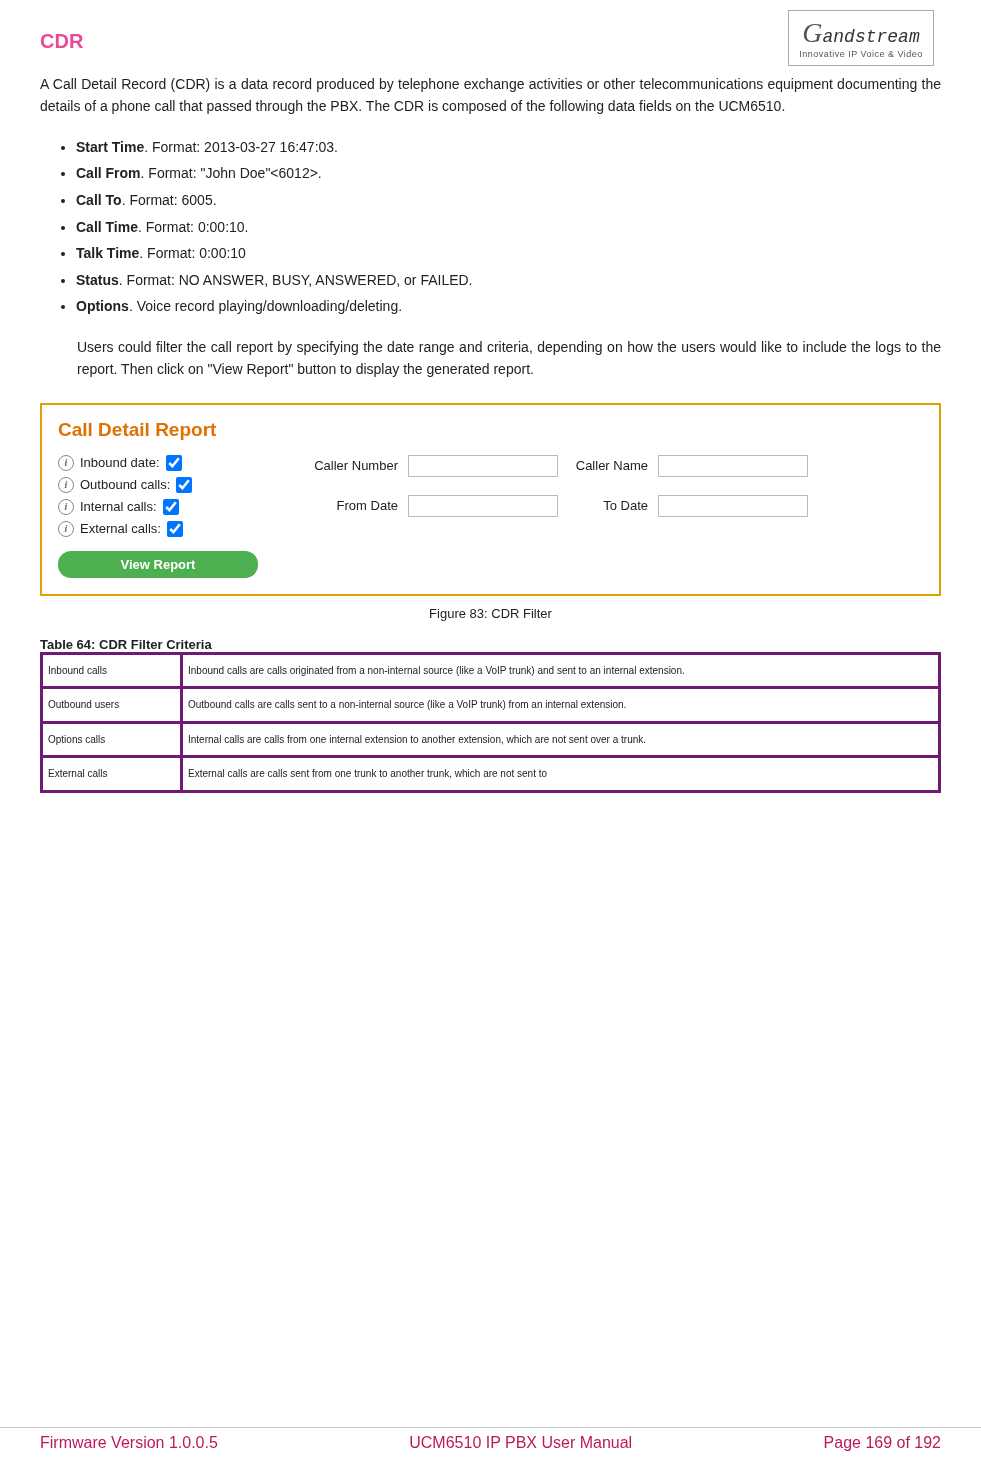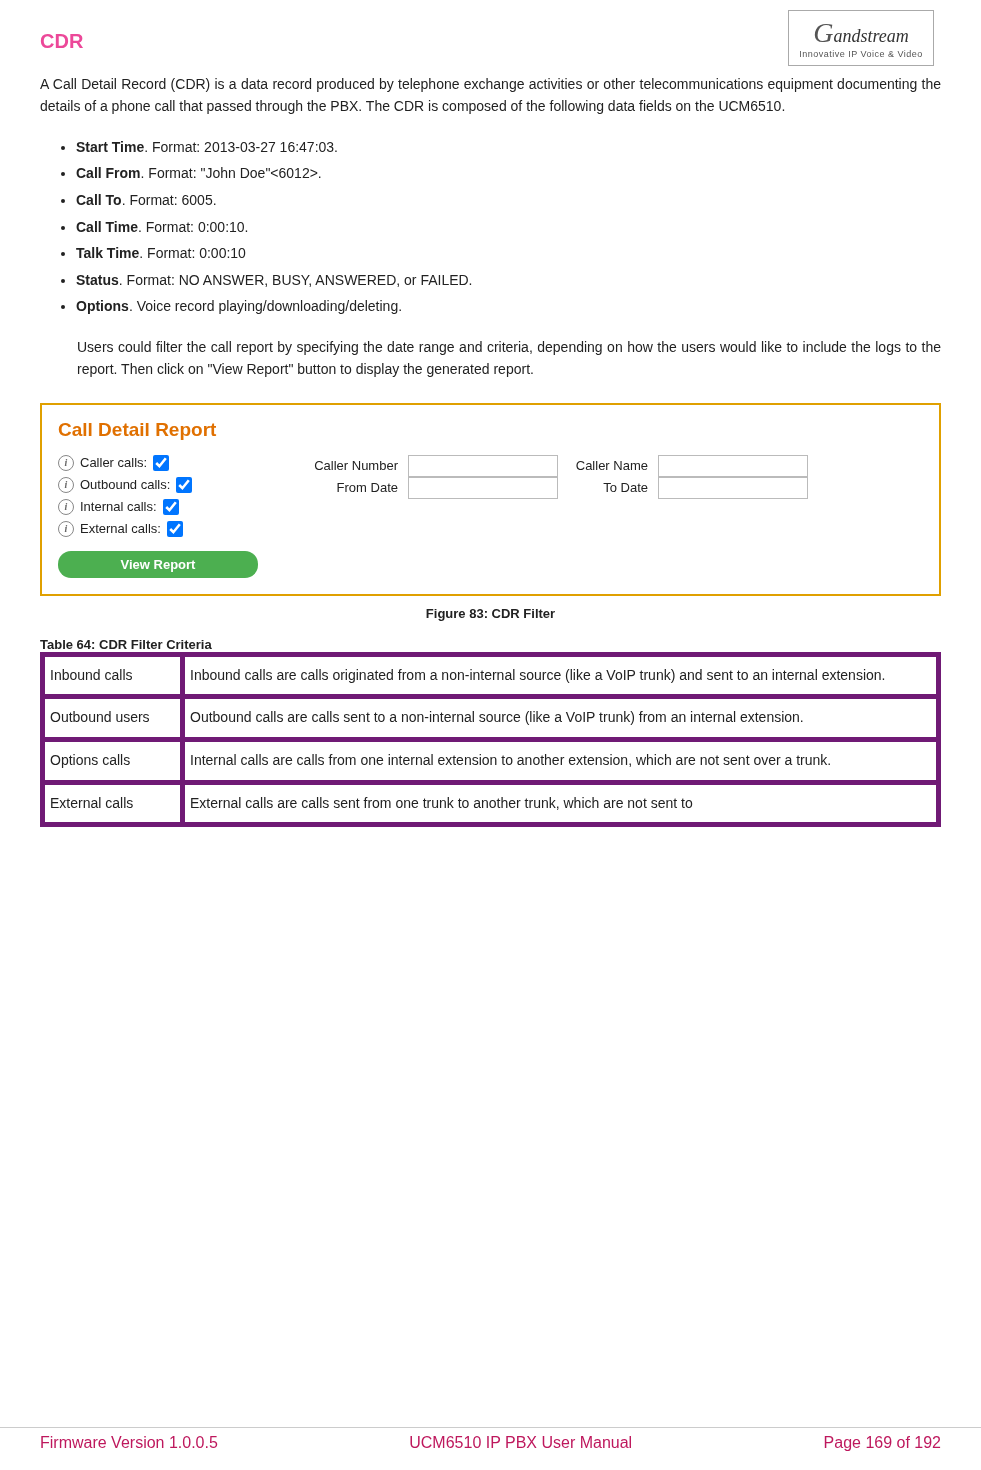--- a/index.html
+++ b/index.html
@@ -76,21 +76,21 @@
       flex: 0 0 220px;
       display: flex;
       flex-direction: column;
       gap: 6px;
       padding-right: 20px;
     }
     .cdr-right {
       flex: 1;
       display: flex;
       flex-direction: column;
-      gap: 0;
+      gap: 18px;
       padding-left: 20px;
     }
     .check-row {
       display: flex;
       align-items: center;
       gap: 6px;
       font-size: 13px;
     }
     .info-icon {
       display: inline-flex;
@@ -119,40 +119,40 @@
       font-size: 13px;
       font-weight: bold;
       cursor: pointer;
       border-radius: 13px;
       margin-top: 8px;
       display: inline-block;
     }
     .figure-caption {
       text-align: center;
       font-size: 13px;
-      font-weight: bold;
+      font-weight: normal;
       margin-bottom: 16px;
       margin-top: 0;
     }
     .table-caption {
       text-align: left;
       font-size: 13px;
       font-weight: bold;
       margin-bottom: 0;
     }
     .cdr-table {
       width: 100%;
       border-collapse: collapse;
       margin-top: 0;
     }
     .cdr-table td {
-      border: 5px solid #701a75;
+      border: 3px solid #701a75;
       padding: 8px 5px;
       vertical-align: top;
-      font-size: 14px;
+      font-size: 10px;
       line-height: 1.55;
     }
     .cdr-table td:first-child {
       width: 140px;
       font-weight: normal;
     }
     .cdr-table td:last-child {
       text-align: justify;
     }
     .footer {
@@ -189,21 +189,21 @@
       width: 150px;
       font-size: 13px;
       padding: 2px 4px;
     }
   </style>
 </head>
 <body>
 
 <div class="logo-area">
   <div class="logo-box">
-    <div style="font-size:28px;font-style:italic;font-family:Georgia,serif;color:#555;display:inline;">G</div><div style="font-size:18px;font-style:italic;font-family:Liberation Serif, serif;color:#333;display:inline;">andstream</div>
+    <div style="font-size:28px;font-style:italic;font-family:Georgia,serif;color:#555;display:inline;">G</div><div style="font-size:18px;font-style:italic;font-family:Liberation Mono, monospace;color:#333;display:inline;">andstream</div>
     <div style="font-size:9px;color:#555;letter-spacing:0.5px;">Innovative IP Voice &amp; Video</div>
   </div>
 </div>
 
 <div class="page-title">CDR</div>
 
 <p class="intro-text">A  Call  Detail  Record  (CDR)  is  a  data  record  produced  by  telephone  exchange  activities  or  other telecommunications equipment documenting the details of a phone call that passed through the PBX. The CDR is composed of the following data fields on the UCM6510.</p>
 
 <ul class="bullet-list">
   <li><b>Start Time</b>. Format: 2013-03-27 16:47:03.</li>
@@ -217,21 +217,21 @@
 
 <p class="filter-note">Users could filter the call report by specifying the date range and criteria, depending on how the users would like to include the logs to the report. Then click on "View Report" button to display the generated report.</p>
 
 <div class="cdr-panel">
   <div class="cdr-panel-title">Call Detail Report</div>
   <div class="cdr-form">
 
     <div class="cdr-left">
       <div class="check-row">
         <span class="info-icon">i</span>
-        <span>Caller calls:</span>
+        <span>Inbound date:</span>
         <input type="checkbox" checked="" style="">
       </div>
       <div class="check-row">
         <span class="info-icon">i</span>
         <span>Outbound calls:</span>
         <input type="checkbox" checked="" style="">
       </div>
       <div class="check-row">
         <span class="info-icon">i</span>
         <span>Internal calls:</span>

